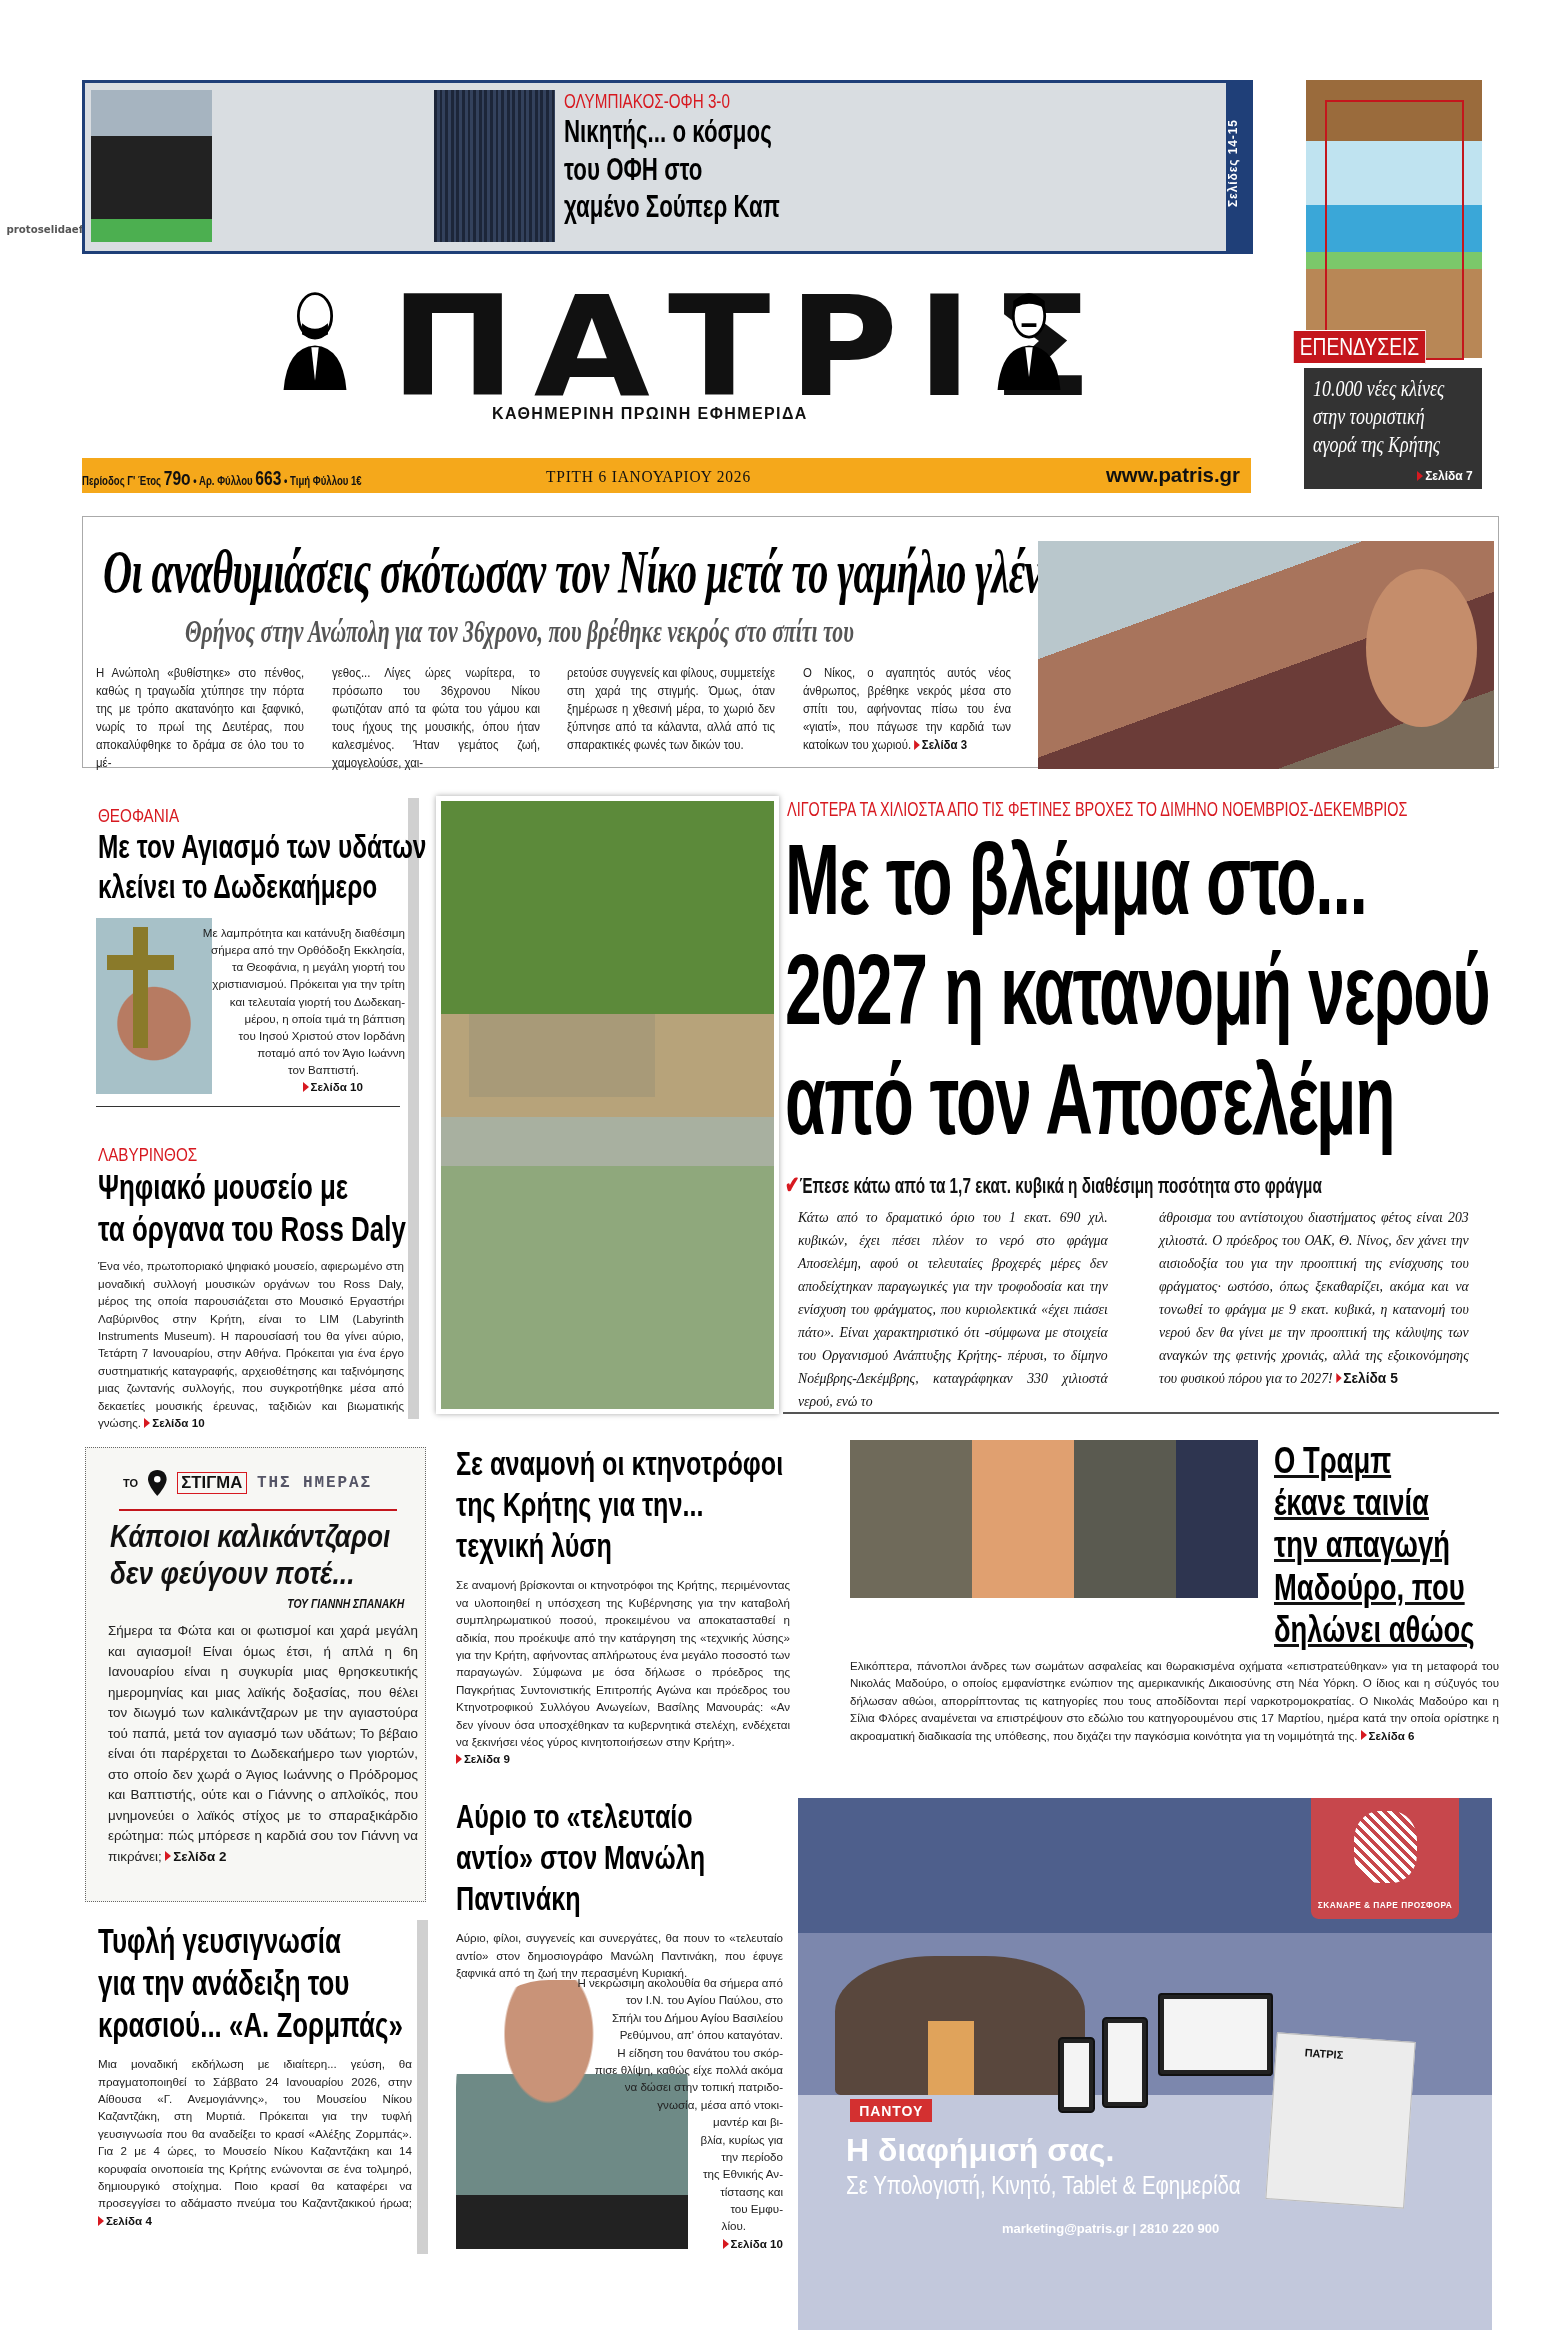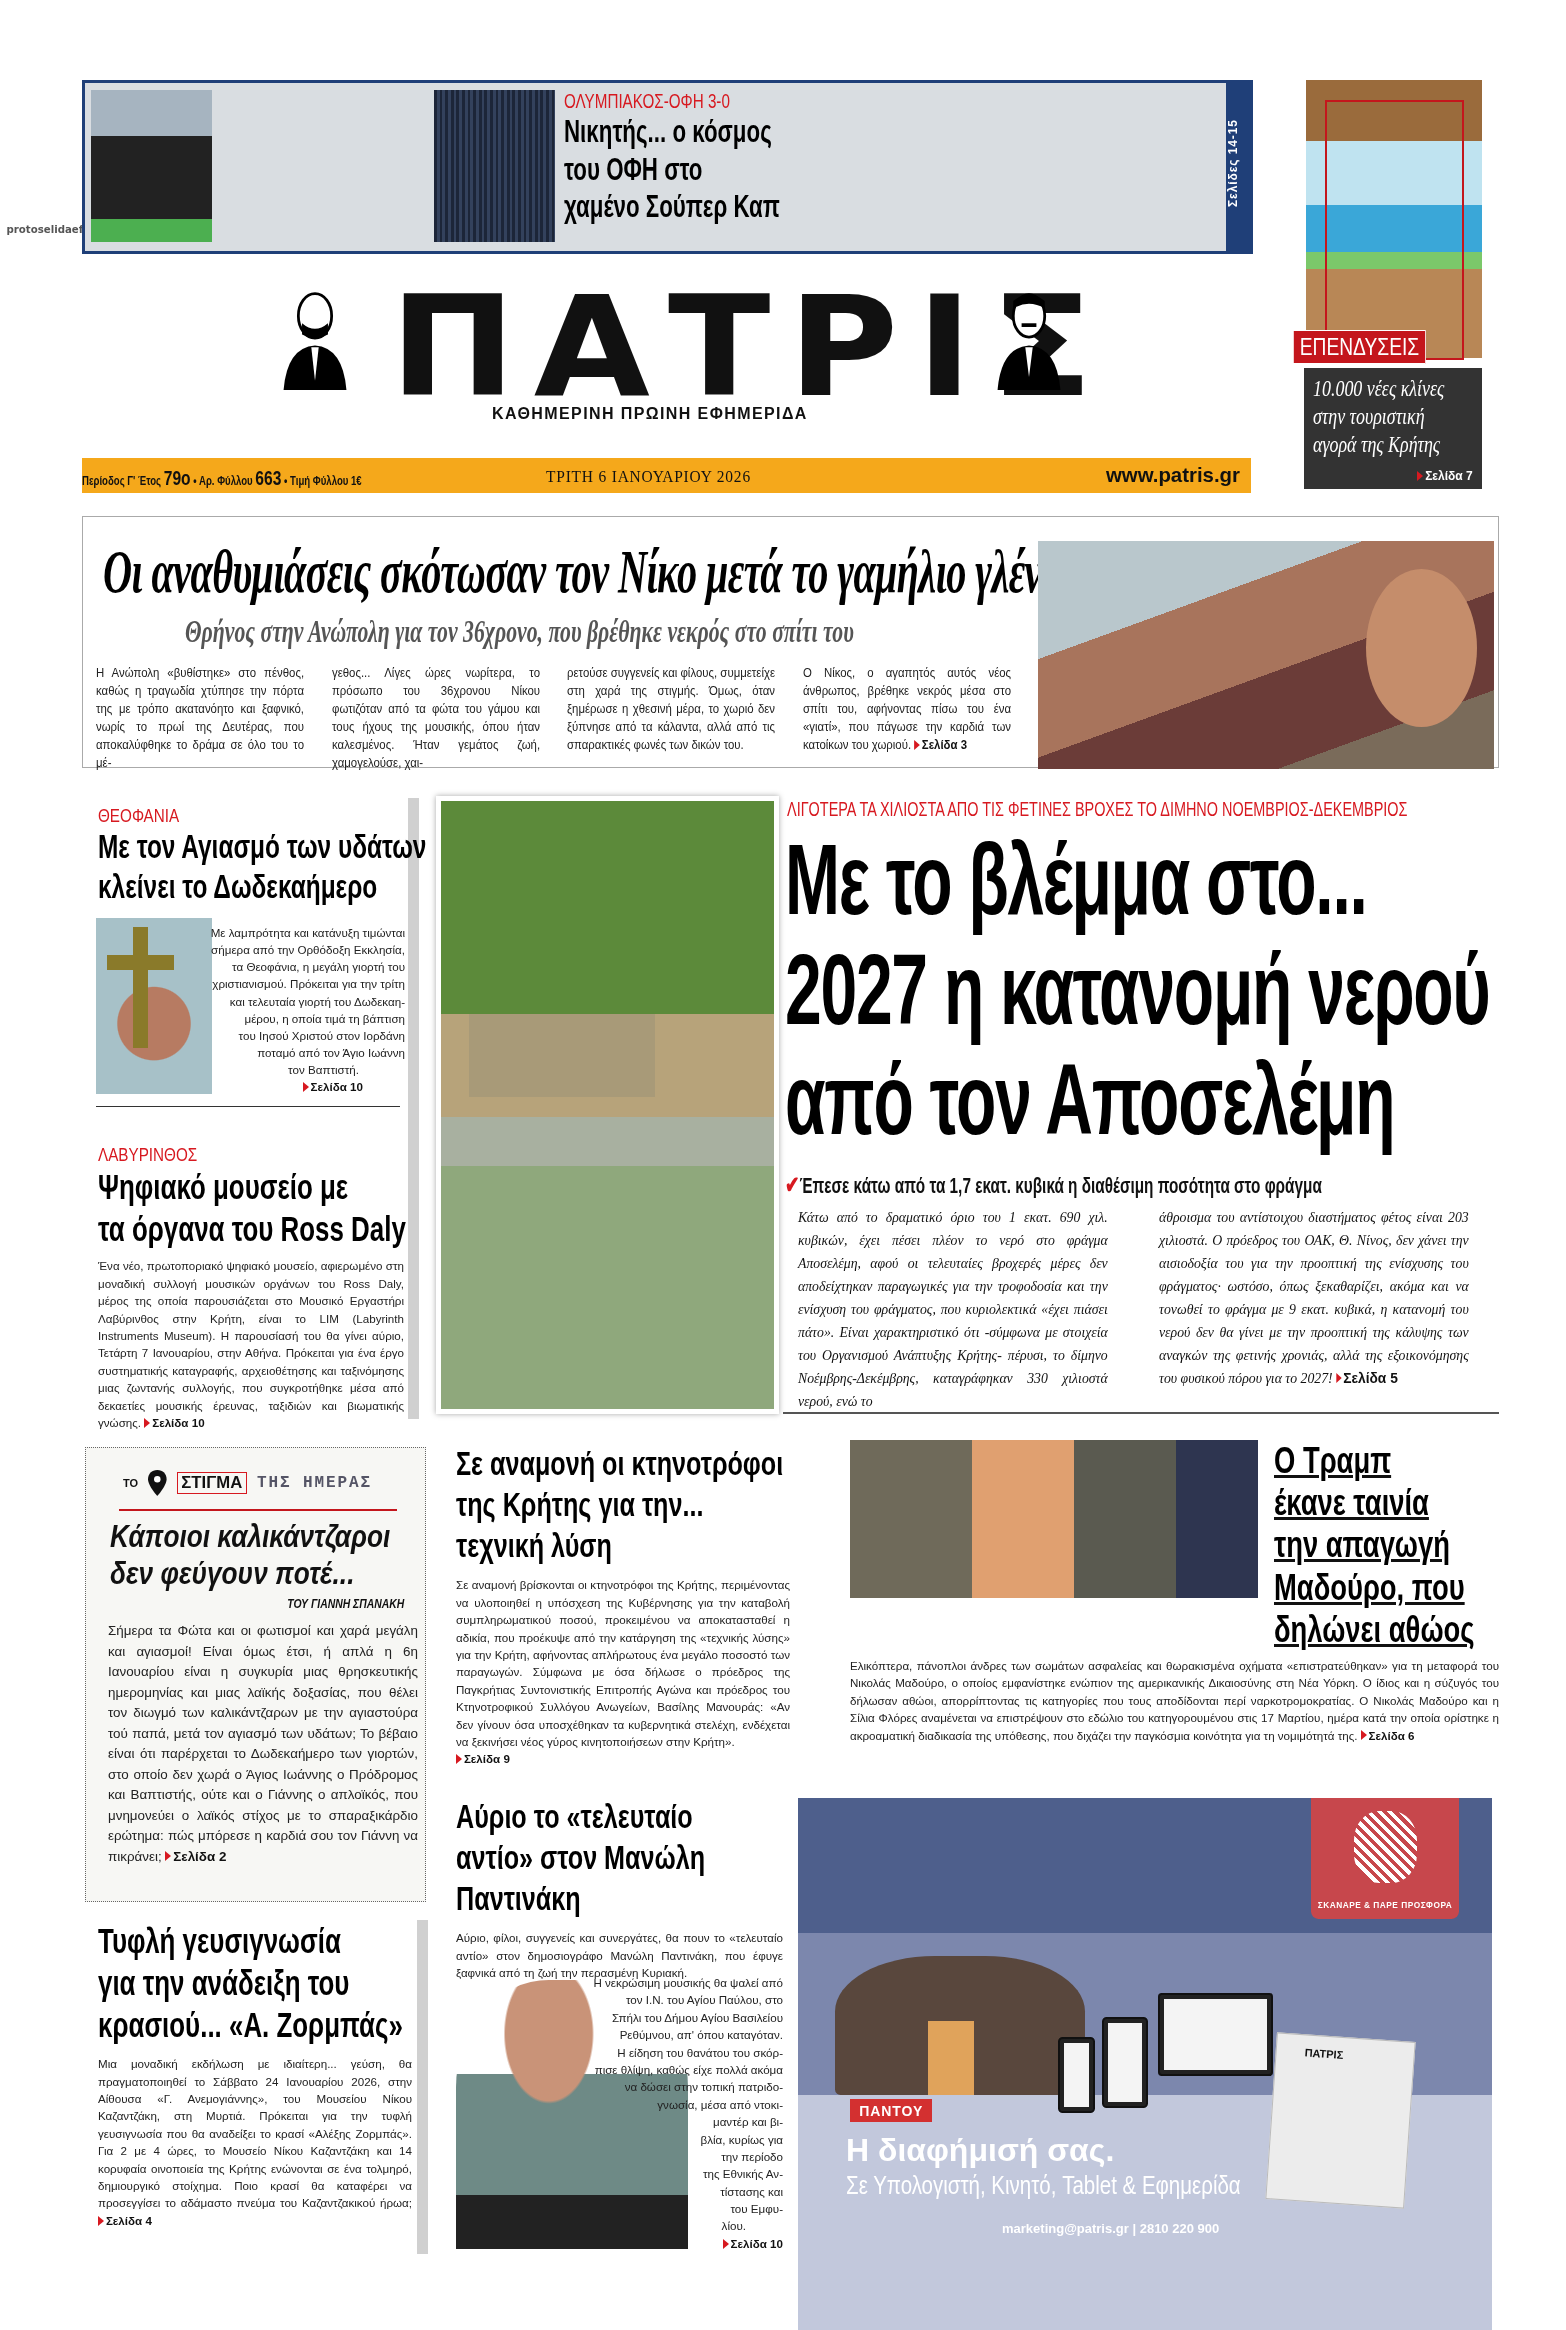--- a/index.html
+++ b/index.html
@@ -174,21 +174,21 @@
 <div class="abs" style="left:98px; top:805px; width:306px;">
   <div class="sec-kicker cond red">ΘΕΟΦΑΝΙΑ</div>
   <div class="sec-title cond">Με τον Αγιασμό των υδάτων</div>
   <div class="sec-title cond">κλείνει το Δωδεκαήμερο</div>
 </div>
 <div class="abs img" style="left:96px; top:918px; width:116px; height:176px; background:radial-gradient(circle at 50% 60%, #b77b62 0 30%, #a7c1c8 31%);">
   <div style="position:absolute; left:37px; top:9.3px; width:15px; height:121px; background:#8a7a2a;"></div>
   <div style="position:absolute; left:11px; top:37px; width:67px; height:15px; background:#8a7a2a;"></div>
 </div>
 <div class="abs" style="left:195px; top:924px; width:210px; font-size:11.6px; line-height:1.48; text-align:right; color:#222;">
-  <div>Με λαμπρότητα και κατάνυξη τιμώνται</div>
+  <div>Με λαμπρότητα και κατάνυξη διαθέσιμη</div>
   <div>σήμερα από την Ορθόδοξη Εκκλησία,</div>
   <div>τα Θεοφάνια, η μεγάλη γιορτή του</div>
   <div>χριστιανισμού. Πρόκειται για την τρίτη</div>
   <div>και τελευταία γιορτή του Δωδεκαη-</div>
   <div>μέρου, η οποία τιμά τη βάπτιση</div>
   <div>του Ιησού Χριστού στον Ιορδάνη</div>
   <div>ποταμό από τον Άγιο Ιωάννη</div>
   <div style="padding-right:46px;">τον Βαπτιστή.</div>
   <div style="padding-right:42px;" class="page-ref"><span class="tri"></span><span>Σελίδα 10</span></div>
 </div>
@@ -262,21 +262,21 @@
 <div class="abs" style="left:417px; top:1920px; width:11px; height:334px; background:#d0d0d0;"></div>
 
 <div class="abs" style="left:456px; top:1796px; width:327px;">
   <div class="sec-title cond" style="font-size:34px;">Αύριο το «τελευταίο</div>
   <div class="sec-title cond" style="font-size:34px;">αντίο» στον Μανώλη</div>
   <div class="sec-title cond" style="font-size:34px;">Παντινάκη</div>
   <div class="art-body" style="margin-top:11px; font-size:11.6px; line-height:1.5;">Αύριο, φίλοι, συγγενείς και συνεργάτες, θα πουν το «τελευταίο αντίο» στον δημοσιογράφο Μανώλη Παντινάκη, που έφυγε ξαφνικά από τη ζωή την περασμένη Κυριακή.</div>
 </div>
 <div class="abs img" style="left:456px; top:1980px; width:232px; height:269px; background:radial-gradient(ellipse at 40% 20%, #c99378 0 22%, transparent 23%), linear-gradient(#fff 0 35%, #6e8a86 35% 80%, #222 80%); border-radius:40% 40% 0 0;"></div>
 <div class="abs" style="left:557px; top:1974px; width:226px; font-size:11.6px; line-height:1.5; text-align:right; color:#222;">
-  <div>Η νεκρώσιμη μουσικής θα ψαλεί από</div>
+  <div>Η νεκρώσιμη ακολουθία θα σήμερα από</div>
   <div>τον Ι.Ν. του Αγίου Παύλου, στο</div>
   <div>Σπήλι του Δήμου Αγίου Βασιλείου</div>
   <div>Ρεθύμνου, απ' όπου καταγόταν.</div>
   <div>Η είδηση του θανάτου του σκόρ-</div>
   <div>πισε θλίψη, καθώς είχε πολλά ακόμα</div>
   <div>να δώσει στην τοπική πατριδο-</div>
   <div>γνωσία, μέσα από ντοκι-</div>
   <div>μαντέρ και βι-</div>
   <div>βλία, κυρίως για</div>
   <div>την περίοδο</div>

